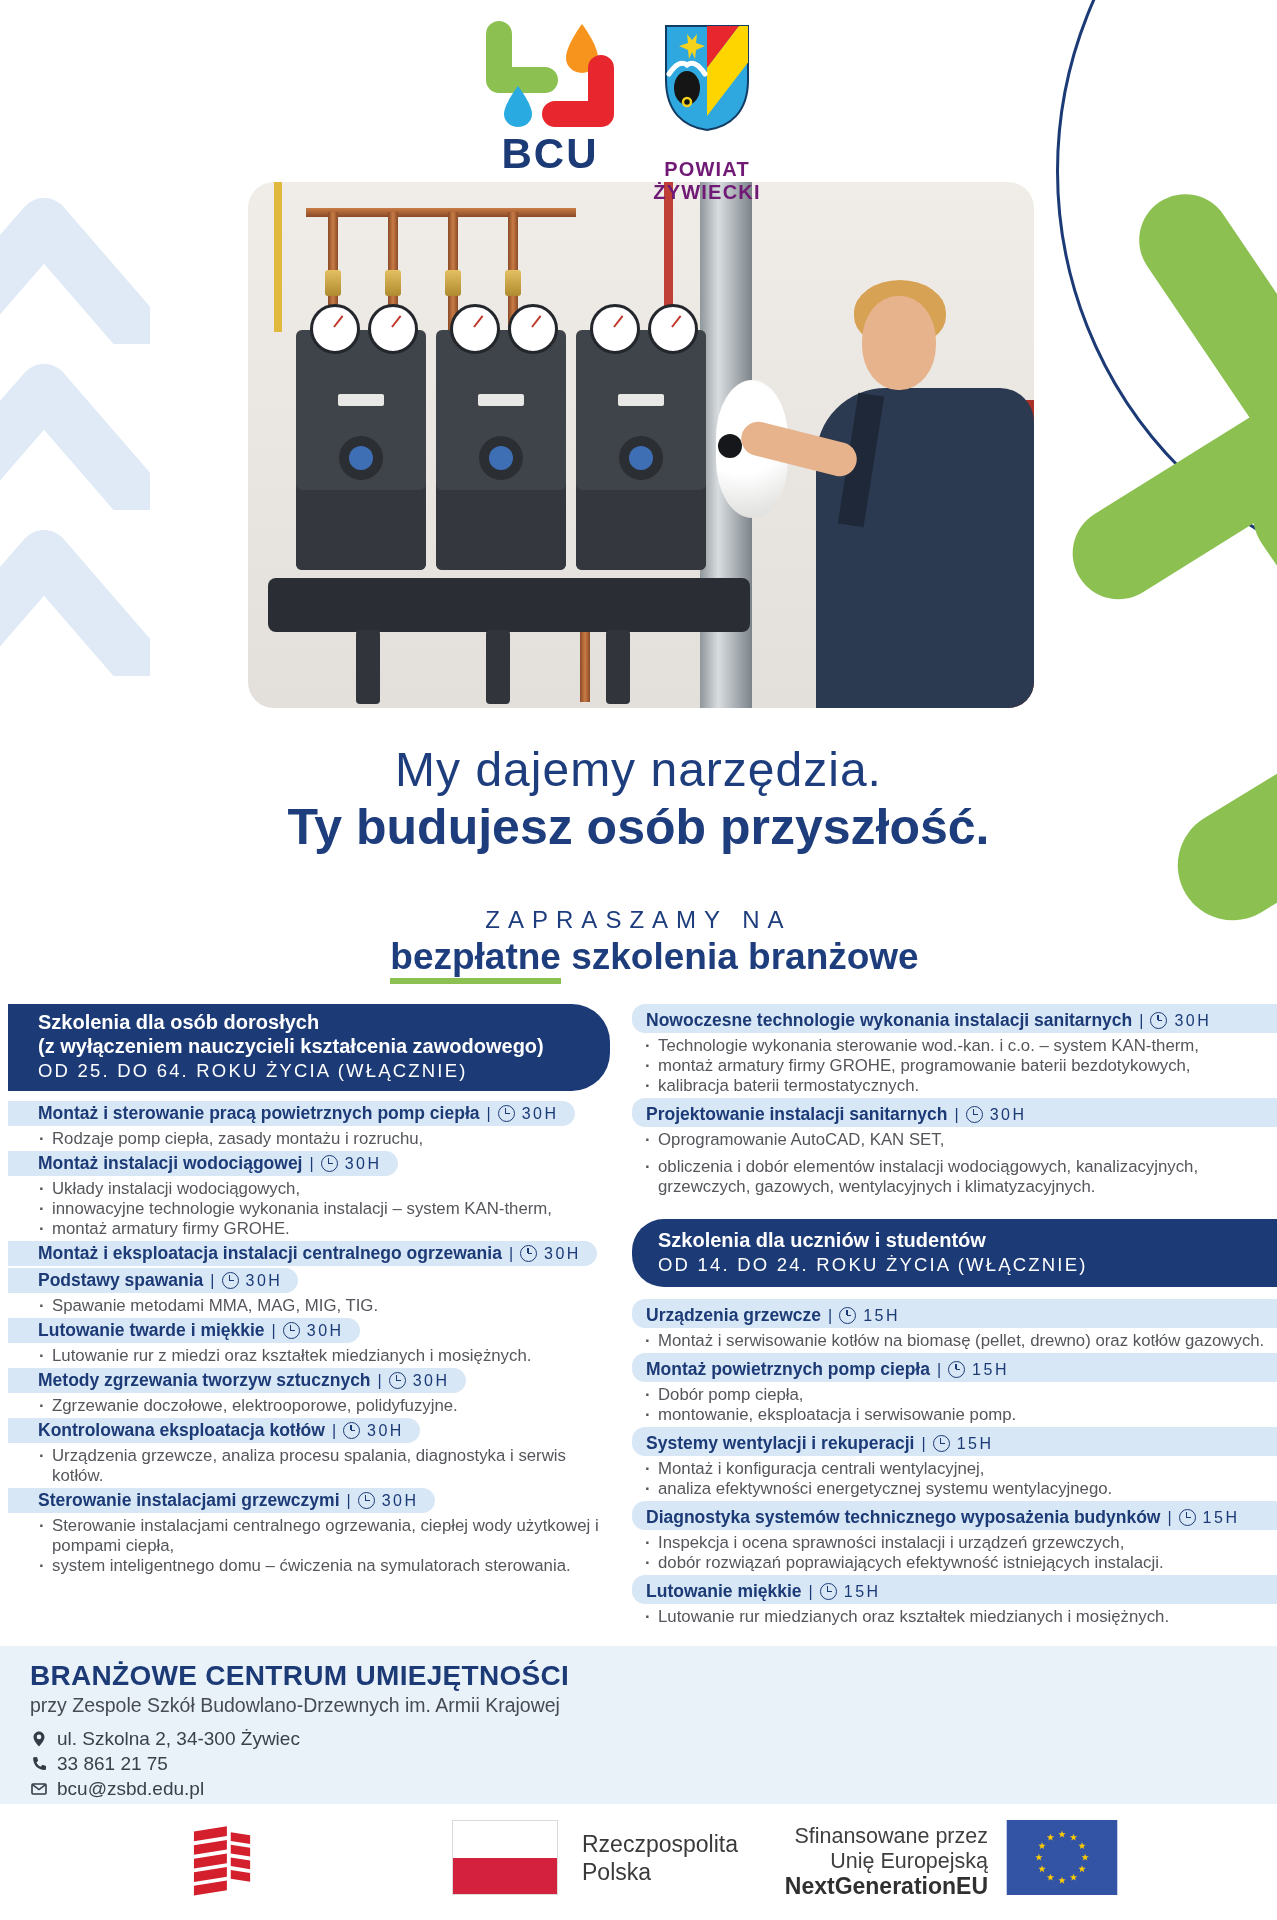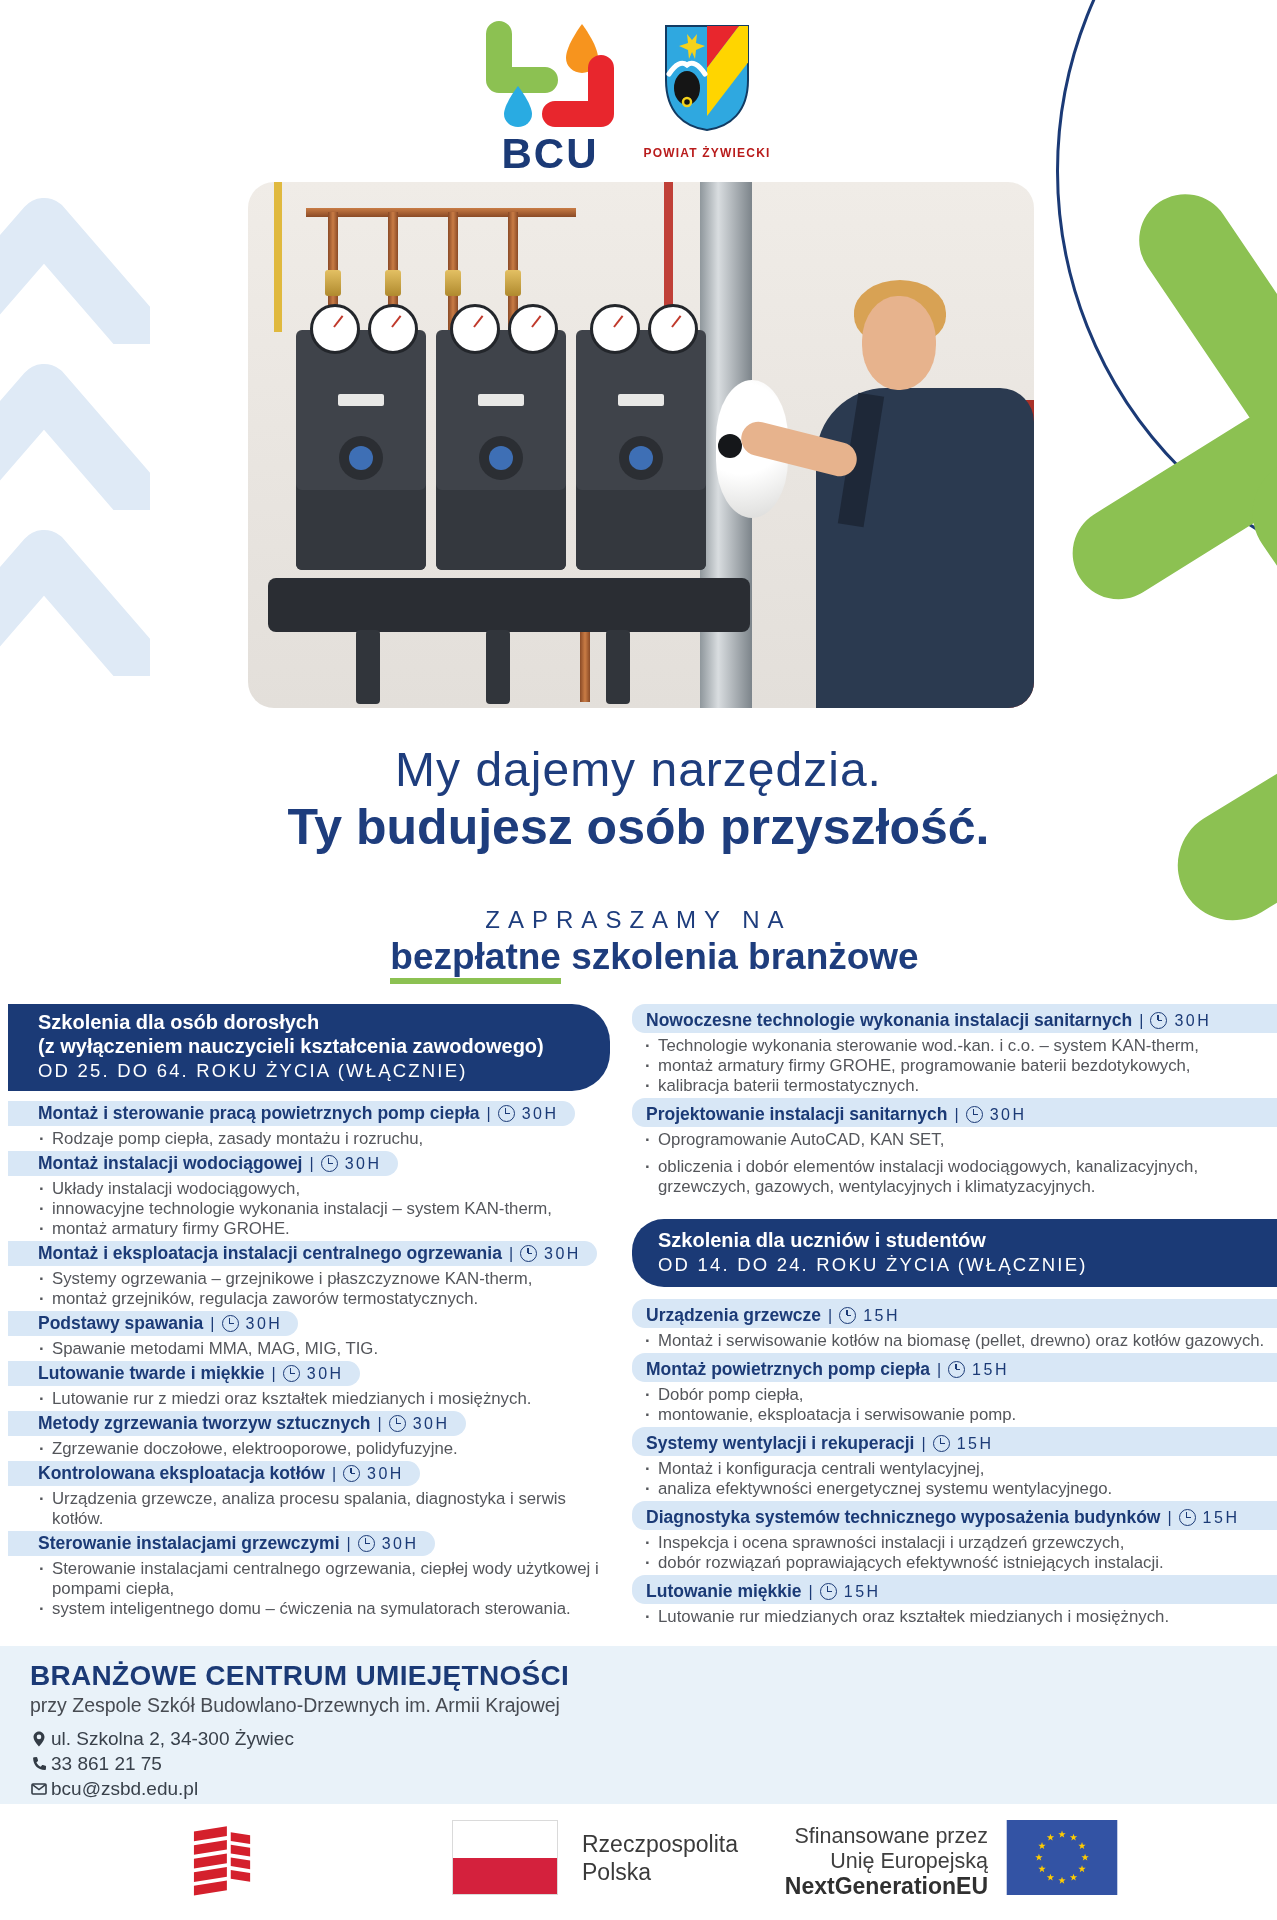--- a/index.html
+++ b/index.html
@@ -6,21 +6,21 @@
   .page{position:relative;width:1277px;height:1920px;background:#fff;overflow:hidden;
         font-family:"Liberation Sans",sans-serif;color:#1B3A76;}
   
   .deco{position:absolute;z-index:0;}
   .arc-circle{left:1056px;top:-252px;width:840px;height:840px;border:3px solid #1B3A76;
               border-radius:50%;background:transparent;}
   
   .bcu-block{position:absolute;left:462px;top:18px;width:176px;text-align:center;z-index:2;}
   .bcu-word{font-size:42px;font-weight:700;color:#1B3A76;letter-spacing:2px;margin-top:-4px;}
   .crest-block{position:absolute;left:622px;top:22px;width:170px;text-align:center;z-index:2;}
-  .powiat-label{font-size:12px;font-weight:700;color:#b91c1c;letter-spacing:1.2px;margin-top:8px;}
+  .powiat-label{font-size:20px;font-weight:700;color:#701a75;letter-spacing:1.2px;margin-top:20px;}
   
   .photo{position:absolute;left:248px;top:182px;width:786px;height:526px;border-radius:26px;
          overflow:hidden;z-index:1;background:linear-gradient(180deg,#F0ECE7,#E3DFDA);}
   .photo *{position:absolute;}
   .ph-duct{left:452px;top:0;width:52px;height:526px;background:linear-gradient(90deg,#8F979C,#D9DDE0 35%,#7C848A);}
   .ph-cu-h{left:58px;top:26px;width:270px;height:9px;background:linear-gradient(180deg,#C97C45,#8A4A26);}
   .ph-cu{width:10px;height:126px;top:30px;background:linear-gradient(90deg,#8A4A26,#C97C45,#8A4A26);}
   .ph-valve{width:16px;height:26px;top:88px;background:linear-gradient(180deg,#E3C063,#B08A2E);border-radius:3px;}
   .ph-yellow{left:26px;top:0;width:8px;height:150px;background:#E0B93E;}
   .ph-red-pipe{left:416px;top:0;width:9px;height:212px;background:#C04038;}
@@ -76,21 +76,21 @@
   .col-right .bl{padding-left:26px;}
   .bl li{position:relative;font-size:16.8px;line-height:20px;color:#54565B;}
   .bl li::before{content:"·";position:absolute;left:-13px;font-weight:700;color:#54565B;}
   .bl.sp li + li{margin-top:7px;}
   
   .band{position:absolute;left:0;top:1646px;width:1277px;height:158px;background:#E9F2F9;z-index:2;
         padding:14px 0 0 30px;box-sizing:border-box;}
   .org-name{font-size:28px;font-weight:700;color:#1B3A76;letter-spacing:0.3px;}
   .org-sub{font-size:19.5px;color:#474B52;margin-top:2px;}
   .contact{margin-top:11px;}
-  .crow{display:flex;align-items:center;gap:3px;margin-top:3px;font-size:19px;color:#39414B;}
+  .crow{display:flex;align-items:center;gap:9px;margin-top:3px;font-size:19px;color:#39414B;}
   .qr-frame{position:absolute;left:1108px;top:1660px;width:104px;height:104px;border:7px solid #8CC152;
             border-radius:20px;background:#fff;box-sizing:border-box;display:flex;align-items:center;justify-content:center;}
   .site{position:absolute;left:1050px;top:1774px;width:220px;text-align:center;font-size:15px;font-weight:700;color:#1B3A76;}
   
   .kpo-icon{position:absolute;left:192px;top:1820px;}
   .kpo-text{position:absolute;left:266px;top:1822px;font-size:23px;font-weight:700;color:#2E3D8F;line-height:25px;}
   .pl-flag{position:absolute;left:452px;top:1820px;width:106px;height:75px;border:1px solid #DADADA;box-sizing:border-box;}
   .pl-flag .w{position:absolute;left:0;top:0;width:100%;height:50%;background:#fff;}
   .pl-flag .r{position:absolute;left:0;top:50%;width:100%;height:50%;background:#D4213D;}
   .rp-text{position:absolute;left:582px;top:1830px;font-size:23px;font-weight:500;color:#3A3A3A;line-height:28px;}
@@ -238,24 +238,20 @@
         </ul>
     </div>
 
     <div class="item">
       <div class="pill">
         <span class="pt">Montaż i eksploatacja instalacji centralnego ogrzewania</span>
         <span class="sep">|</span>
         <span class="ck"></span>
         <span class="ph-h">30H</span>
       </div>
-      <ul class="bl">
-          <li>Systemy ogrzewania – grzejnikowe i płaszczyznowe KAN-therm,</li>
-        <li>montaż grzejników, regulacja zaworów termostatycznych.</li>
-        </ul>
     </div>
 
     <div class="item">
       <div class="pill">
         <span class="pt">Podstawy spawania</span>
         <span class="sep">|</span>
         <span class="ck"></span>
         <span class="ph-h">30H</span>
       </div>
       <ul class="bl">

